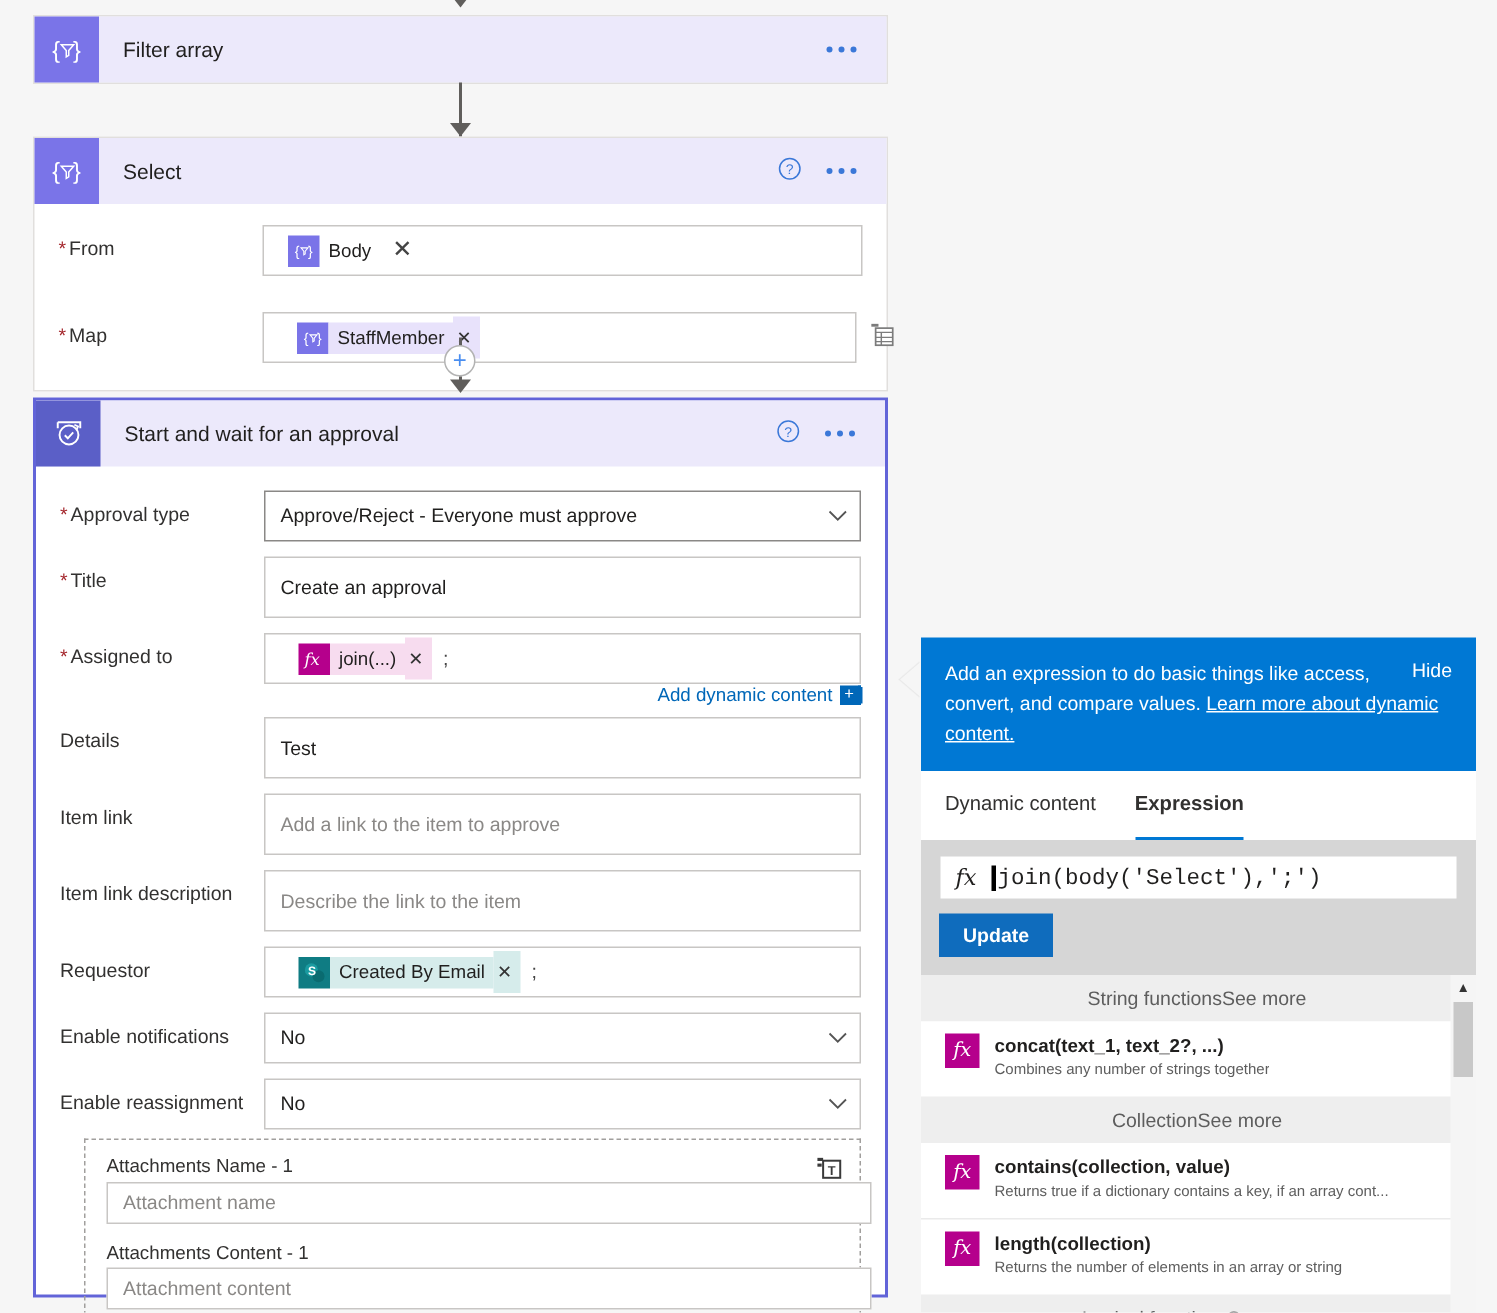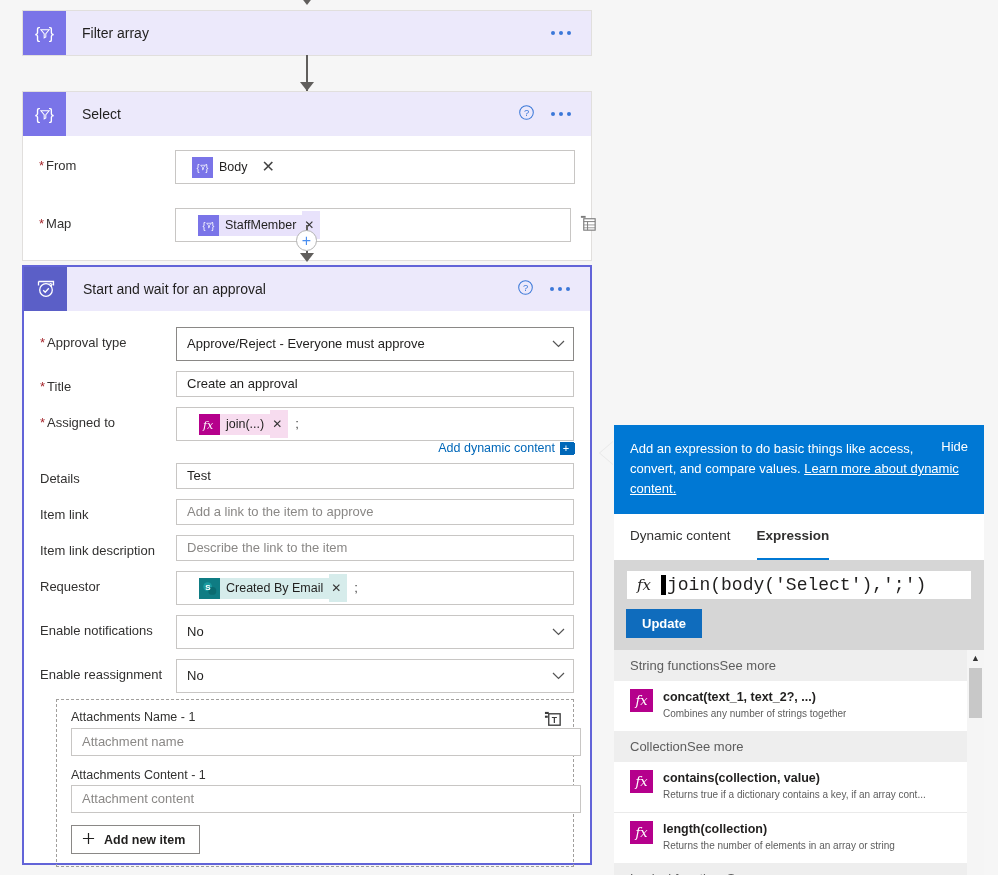--- a/index.html
+++ b/index.html
@@ -59,21 +59,21 @@
   
   .row { display: flex; align-items: flex-start; margin-bottom: 10px; }
   .row-label {
     width: 136px; flex: 0 0 136px; padding-top: 8px;
     font-size: 13px; color: #323130; line-height: 15px;
   }
   .req::before { content: "*"; color: #a4262c; margin-right: 2px; }
   .ctl { flex: 1; position: relative; }
 
   .txtbox {
-    width: 100%; height: 26px; border: 1px solid #c8c6c4; background: #fff;
+    width: 100%; height: 41px; border: 1px solid #c8c6c4; background: #fff;
     padding: 0 10px; font-size: 13px; color: #201f1e;
     font-family: "Liberation Sans", sans-serif; line-height: 28px;
     display: flex; align-items: center;
   }
   .txtbox.ph { color: #8a8886; }
   .txtbox.tall { height: 34px; }
   .txtbox.border2 { border: 1px solid #8a8886; }
 
   .dd { position: relative; }
   .dd .chev {
@@ -158,32 +158,32 @@
   .tab { font-size: 13.5px; color: #323130; cursor: pointer; padding-bottom: 9px; }
   .tab.active { font-weight: bold; border-bottom: 2px solid #0078d4; }
 
   .exprzone { background: #d6d6d6; padding: 10px 12px 12px 12px; }
   .exprbox {
     background: #fff; height: 30px; display: flex; align-items: center; gap: 10px;
     padding: 0 10px; border: 1px solid #d6d6d6;
   }
   .exprbox .fxg { font-family: "DejaVu Serif", serif; font-style: italic; font-size: 15px; color: #201f1e; }
   .exprtext {
-    font-family: "Liberation Mono", monospace; font-size: 18px; color: #201f1e;
-    border-left: 5px solid #000000; padding-left: 1px;
+    font-family: "Liberation Mono", monospace; font-size: 15px; color: #201f1e;
+    border-left: 3px solid #000000; padding-left: 1px;
   }
   .updatebtn {
     margin-top: 9px; background: #0f6cbd; color: #fff; border: none;
     font-size: 13px; font-weight: bold; padding: 7px 16px; cursor: pointer;
     font-family: "Liberation Sans", sans-serif;
   }
 
   .fnlist { background: #fff; position: relative; height: 241px; overflow: hidden; }
   .grp-head {
-    background: #eeeeee; display: flex; justify-content: flex-start; align-items: center;
+    background: #eeeeee; display: flex; justify-content: center; align-items: center;
     padding: 8px 18px 8px 16px; font-size: 13px; color: #5d5d5d;
   }
   .grp-head .see { color: #5d5d5d; cursor: pointer; }
   .fn-item { display: flex; gap: 10px; padding: 8px 16px 9px 16px; background: #fff; cursor: pointer; }
   .fn-item + .fn-item { border-top: 1px solid #eaeaea; }
   .fn-ico {
     width: 23px; height: 23px; flex: 0 0 23px; background: #b5008c; color: #fff;
     display: flex; align-items: center; justify-content: center;
     font-family: "DejaVu Serif", serif; font-style: italic; font-size: 13px;
   }

